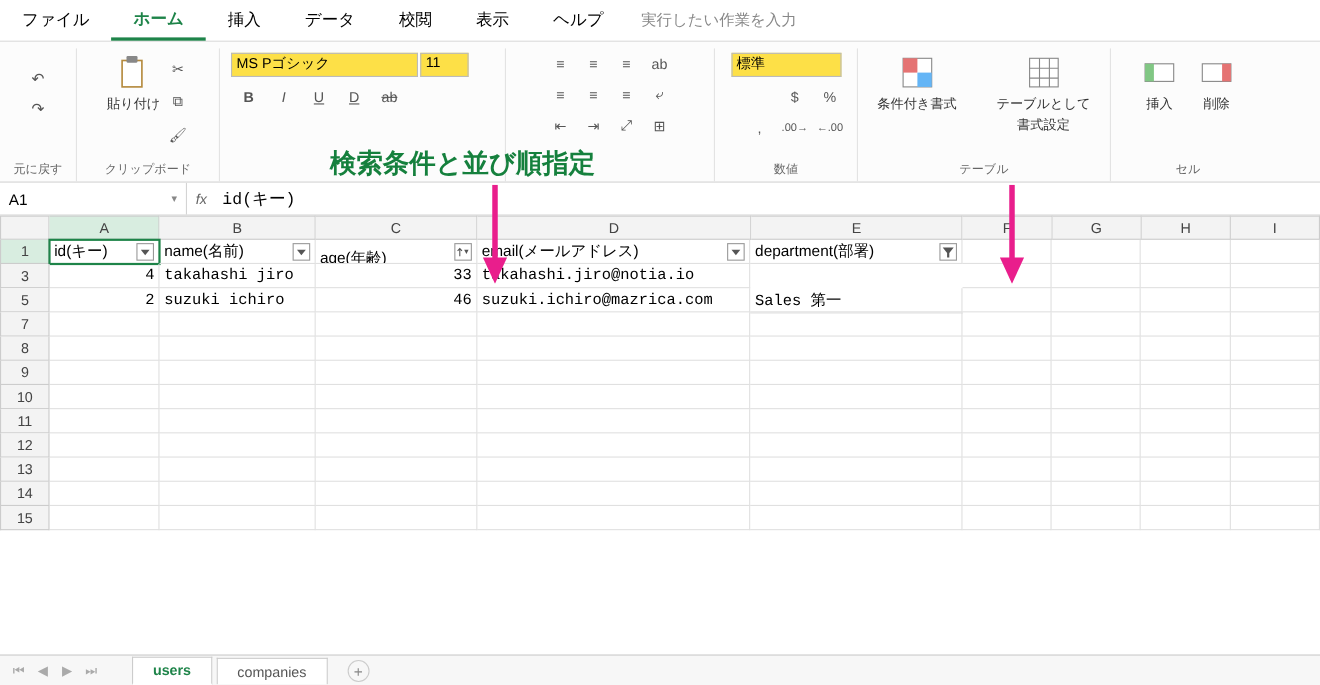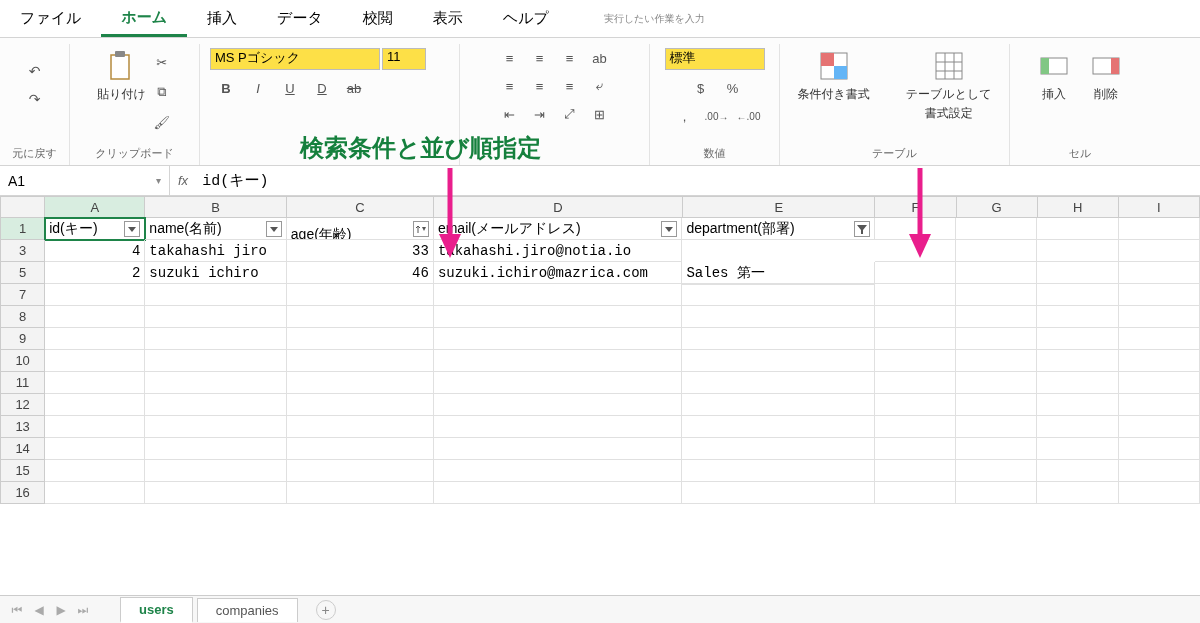--- a/index.html
+++ b/index.html
@@ -2,21 +2,21 @@
 <html><head>
 <meta charset="utf-8">
 <style>
 * { margin: 0; padding: 0; box-sizing: border-box; font-family: "MS PGothic", "Meiryo", sans-serif; }
 body { background: #fff; width: 1200px; height: 623px; overflow: hidden; position: relative; }
 
 
 .menubar { display: flex; align-items: center; height: 38px; border-bottom: 1px solid #d4d4d4; background: #fff; }
 .menubar .tab { padding: 0 20px; height: 100%; display: flex; align-items: center; font-size: 15px; cursor: pointer; }
 .menubar .tab.active { color: #1e8449; border-bottom: 3px solid #1e8449; font-weight: bold; }
-.menubar .tellme { margin-left: 35px; color: #888; font-size: 10px; text-align: right; }
+.menubar .tellme { margin-left: 14px; color: #888; font-size: 14px; text-align: right; }
 
 
 .ribbon { display: flex; height: 128px; border-bottom: 1px solid #d4d4d4; background: #fcfcfc; position: relative; padding-top: 6px; }
 .group { display: flex; flex-direction: column; align-items: center; padding: 4px 10px 2px 10px; border-right: 1px solid #e3e3e3; height: 100%; justify-content: space-between; }
 .group-label { font-size: 11px; color: #666; padding: 2px 0; }
 .group-body { display: flex; align-items: flex-start; gap: 6px; flex: 1; }
 .vcol { display: flex; flex-direction: column; gap: 6px; align-items: center; }
 .btn-sm { width: 22px; height: 22px; display: flex; align-items: center; justify-content: center; font-size: 14px; color: #555; }
 .btn-lg { display: flex; flex-direction: column; align-items: center; gap: 2px; font-size: 12px; color: #333; }
 .iconbox { width: 36px; height: 36px; display: flex; align-items: center; justify-content: center; }
@@ -134,21 +134,21 @@
       <div class="row" style="gap:10px">
         <span class="mini">⇤</span>
         <span class="mini">⇥</span>
         <span class="mini">⤢</span>
         <span class="mini">⊞</span>
       </div>
     </div>
     <div class="group-label"></div>
   </div>
   <div class="group" style="width:130px">
-    <div class="group-body vcol" style="gap:8px;align-items:center">
+    <div class="group-body vcol" style="gap:8px;align-items:flex-end">
       <div class="select-like" style="width:100px">標準</div>
       <div class="row" style="gap:12px;padding-left:4px">
         <span class="mini">$</span>
         <span class="mini">%</span>
       </div>
       <div class="row" style="gap:12px;padding-left:4px">
         <span class="mini">,</span>
         <span class="mini" style="font-size:10px">.00→</span>
         <span class="mini" style="font-size:10px">←.00</span>
       </div>
@@ -404,32 +404,20 @@
         <div class="cell" style="width: 106px;"></div>
         <div class="cell" style="width: 150px;"></div>
         <div class="cell" style="width: 156px;"></div>
         <div class="cell" style="width: 264px;"></div>
         <div class="cell" style="width: 204px;"></div>
         <div class="cell" style="width: 86px;"></div>
         <div class="cell" style="width: 86px;"></div>
         <div class="cell" style="width: 86px;"></div>
         <div class="cell" style="width: 86px;"></div>
       </div>
-      <div class="gridrow">
-        <div class="rowhdr">16</div>
-        <div class="cell" style="width: 106px;"></div>
-        <div class="cell" style="width: 150px;"></div>
-        <div class="cell" style="width: 156px;"></div>
-        <div class="cell" style="width: 264px;"></div>
-        <div class="cell" style="width: 204px;"></div>
-        <div class="cell" style="width: 86px;"></div>
-        <div class="cell" style="width: 86px;"></div>
-        <div class="cell" style="width: 86px;"></div>
-        <div class="cell" style="width: 86px;"></div>
-      </div>
     </div>
 </div>
 
 <div class="annotation">検索条件と並び順指定</div>
 <div class="arrow a1">
   <svg viewBox="0 0 28 90">
       <line x1="14" y1="0" x2="14" y2="70" stroke="#e91e8c" stroke-width="5"></line>
       <polygon points="14,90 3,66 25,66" fill="#e91e8c"></polygon>
     </svg>
 </div>

